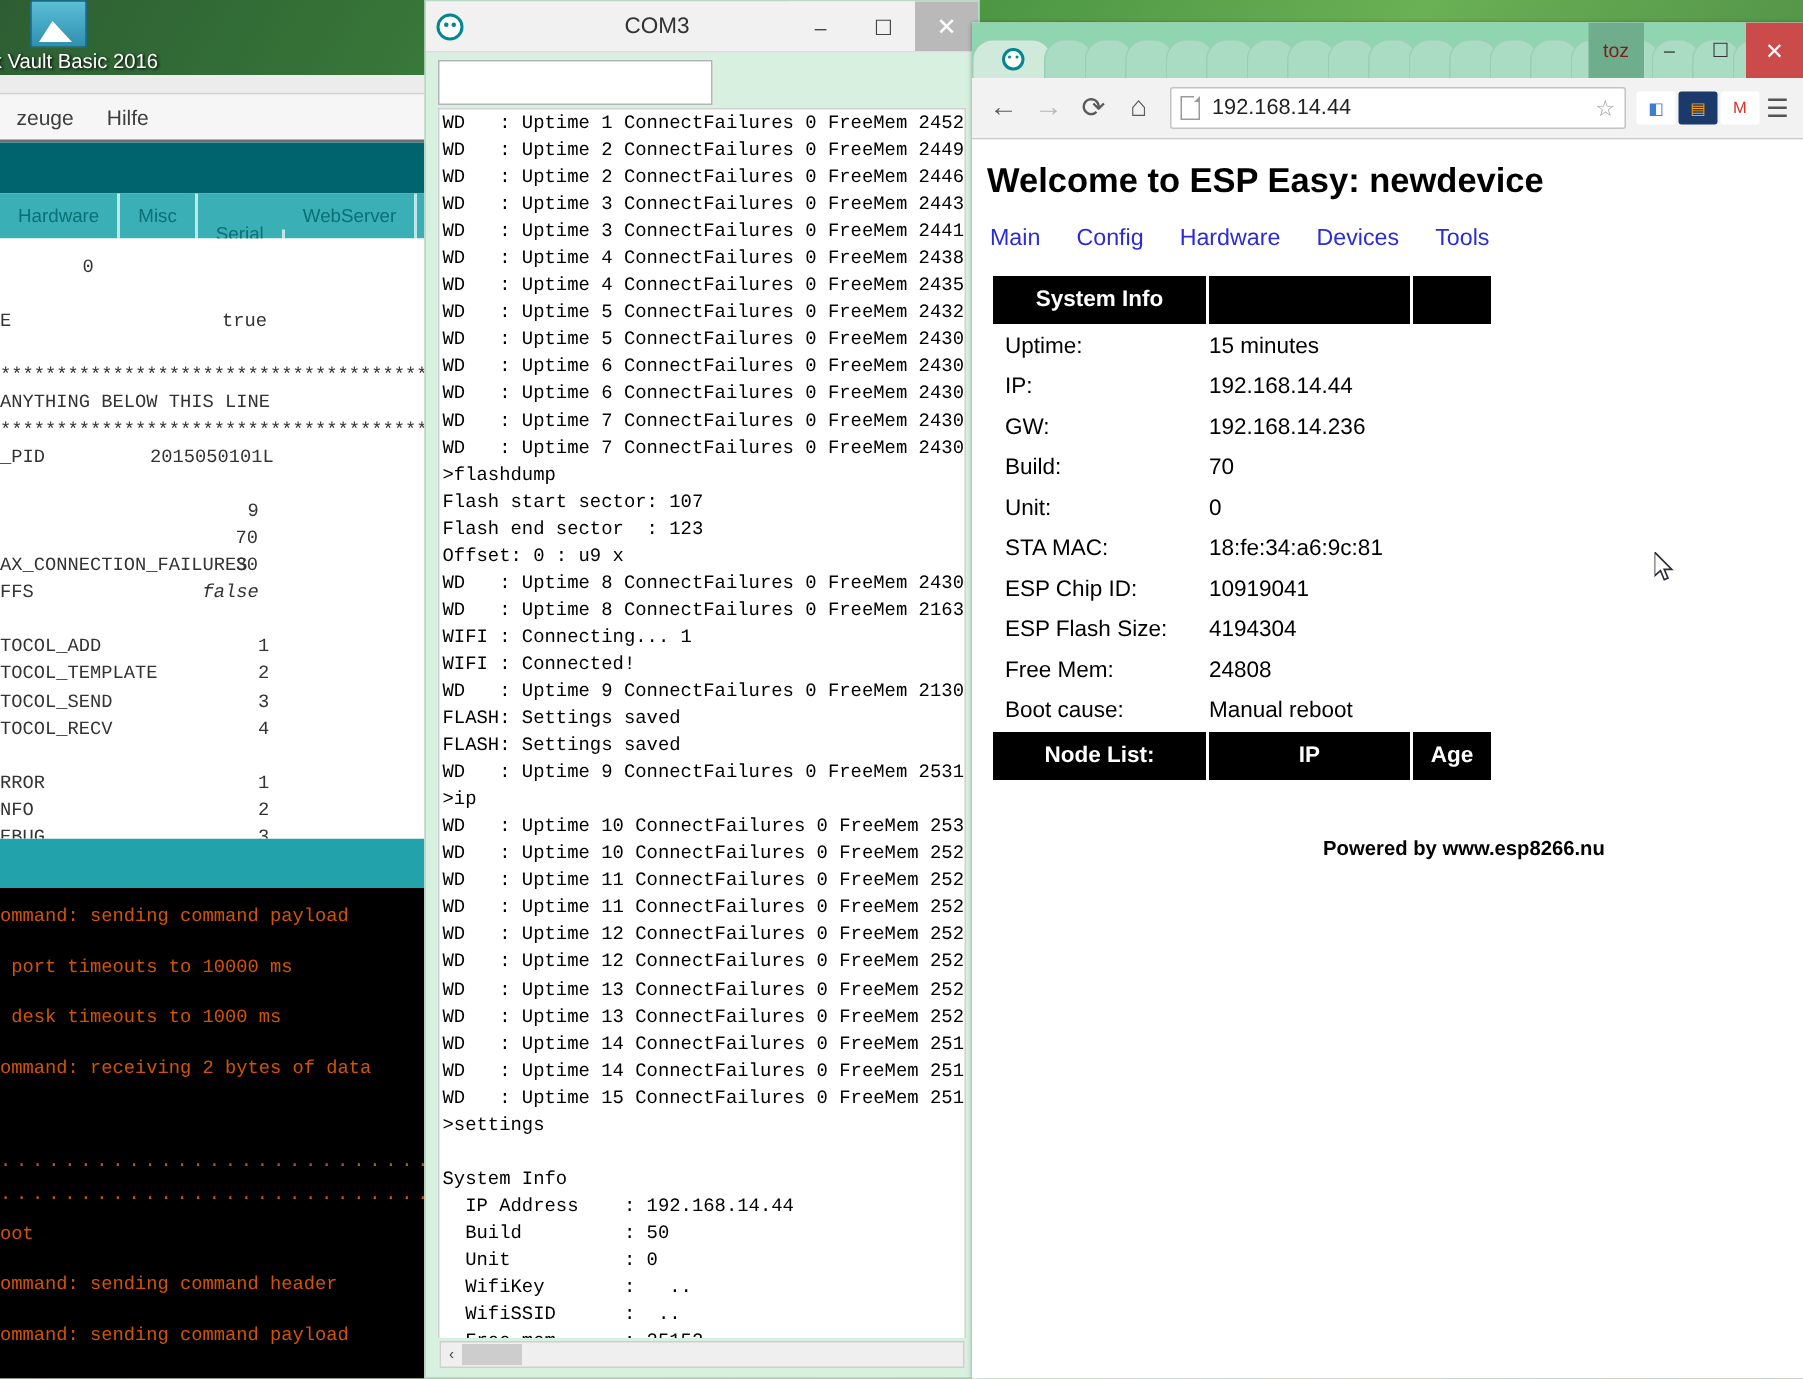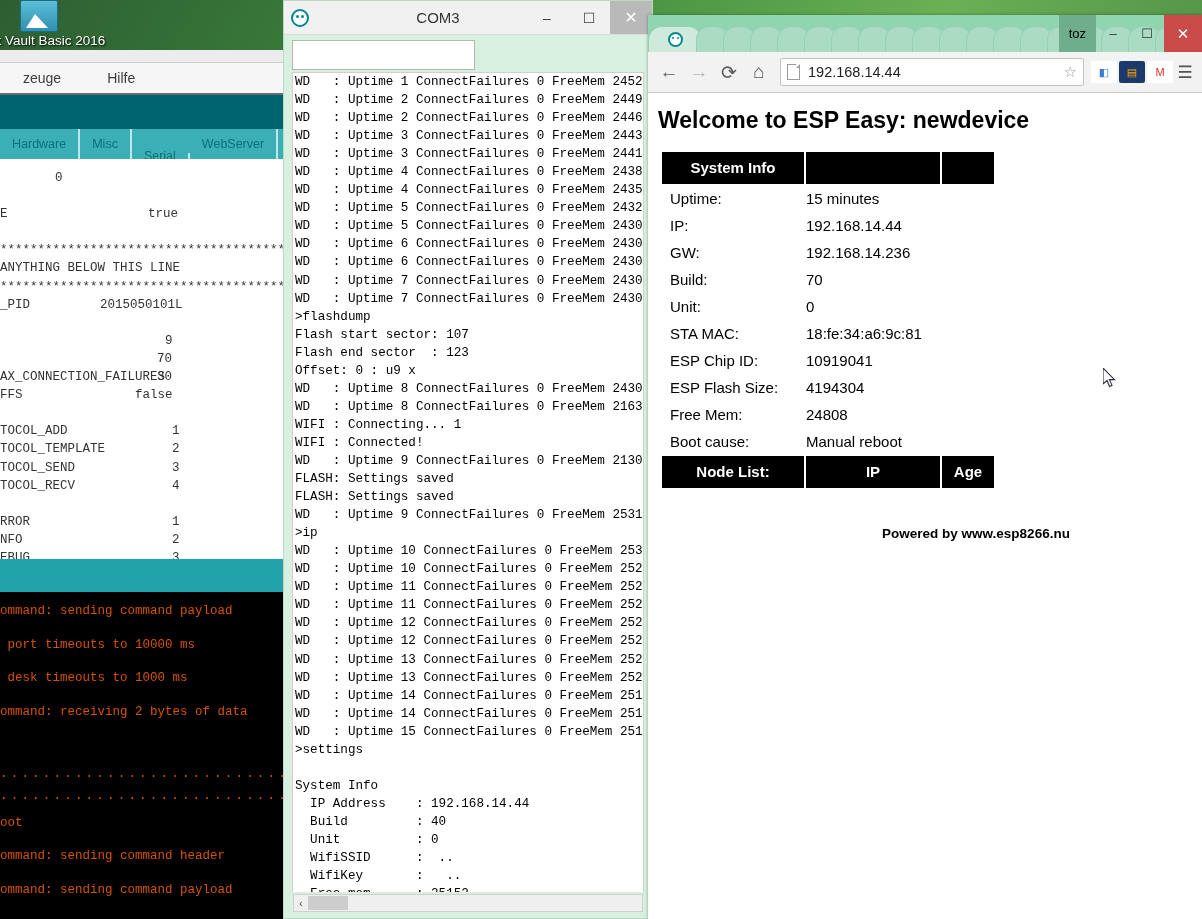--- a/index.html
+++ b/index.html
@@ -18,21 +18,21 @@
     position:relative;overflow:hidden;}
   #desk-icon .glyph:after{content:"";position:absolute;left:5px;bottom:3px;width:0;height:0;
     border-left:9px solid transparent;border-right:13px solid transparent;border-bottom:14px solid #fff;}
 
   
   #ide{position:absolute;left:0;top:50px;width:283px;height:869px;background:#fff;
     border-right:1px solid #9aa;overflow:hidden;}
   #ide-toolbar-blank{height:12px;background:#ececec;border-bottom:1px solid #d0d0d0;}
   #ide-menubar{height:30px;background:#f6f6f6;border-bottom:2px solid #6e6e6e;
     display:flex;align-items:center;padding-left:0;}
-  #ide-menubar .mi{font-size:14px;color:#3d3d3d;padding:0 23px;}
+  #ide-menubar .mi{font-size:14px;color:#3d3d3d;padding:0 11px;}
   #ide-teal{height:34px;background:#00646e;}
   #ide-tabs{height:30px;background:#3ab0b6;display:flex;align-items:stretch;}
   #ide-tabs .tab{color:#0b6f75;font-size:12.5px;display:flex;align-items:center;
     justify-content:center;border-right:2px solid #bfe7e9;padding:0 12px;white-space:nowrap;}
   #ide-code{height:390px;background:#fff;position:relative;
     font-family:"Liberation Mono",monospace;font-size:12.5px;color:#333;
     padding-top:10px;overflow:hidden;}
   #ide-code .cl{height:18.1px;line-height:18.1px;white-space:pre;position:relative;}
   #ide-code .cl .val{position:absolute;}
   #ide-statusbar{height:33px;background:#22a3ac;}
@@ -77,21 +77,21 @@
     border-bottom:none;box-sizing:border-box;}
   #ch-tabs .t.first{width:54px;background:#cfe9da;display:flex;align-items:center;
     justify-content:center;}
   #ch-tabs .t.first .fav{width:15px;height:15px;border:2px solid #00878f;border-radius:8px;
     background:#fff;position:relative;box-sizing:border-box;}
   #ch-tabs .t.first .fav:before,#ch-tabs .t.first .fav:after{content:"";position:absolute;top:3px;
     width:2px;height:2px;border-radius:50%;background:#00878f;}
   #ch-tabs .t.first .fav:before{left:2px;} #ch-tabs .t.first .fav:after{right:2px;}
   #ch-wincontrols{position:absolute;right:0;top:0;height:37px;display:flex;align-items:stretch;}
   #ch-wincontrols .ub{padding:0 10px;display:flex;align-items:center;background:#6fae8c;
-    color:#000000;font-size:13px;}
+    color:#7f1d1d;font-size:13px;}
   #ch-wincontrols .wb{width:34px;display:flex;align-items:center;justify-content:center;
     color:#333;font-size:13px;}
   #ch-wincontrols .wb.x{background:#cb4b4b;color:#fff;font-size:15px;width:38px;}
   #ch-toolbar{height:40px;background:#f2f2f2;border-bottom:1px solid #c9c9c9;
     display:flex;align-items:center;padding:0 6px;}
   #ch-toolbar .nav{width:30px;text-align:center;font-size:19px;color:#5a5a5a;}
   #ch-toolbar .nav.dim{color:#b6b6b6;}
   #ch-omnibox{flex:1;height:26px;margin:0 6px;background:#fff;border:1px solid #c2c2c2;
     border-radius:2px;display:flex;align-items:center;padding:0 6px;}
   #ch-omnibox .pg{width:11px;height:14px;border:1px solid #9b9b9b;background:#fff;margin-right:8px;
@@ -151,21 +151,21 @@
       <div class="cl"><span>E</span><span class="val" style="left: 148px;">true</span></div>
       <div class="cl"><span></span></div>
       <div class="cl"><span>*****************************************</span></div>
       <div class="cl"><span>ANYTHING BELOW THIS LINE</span></div>
       <div class="cl"><span>*****************************************</span></div>
       <div class="cl"><span>_PID</span><span class="val" style="left: 100px;">2015050101L</span></div>
       <div class="cl"><span></span></div>
       <div class="cl"><span></span><span class="val" style="left: 165px;">9</span></div>
       <div class="cl"><span></span><span class="val" style="left: 157px;">70</span></div>
       <div class="cl"><span>AX_CONNECTION_FAILURES</span><span class="val" style="left: 157px;">30</span></div>
-      <div class="cl"><span>FFS</span><span class="val" style="left: 135px;">false</span></div>
+      <div class="cl"><span>FFS</span><span class="val" style="left: 135px; font-style: italic;">false</span></div>
       <div class="cl"><span></span></div>
       <div class="cl"><span>TOCOL_ADD</span><span class="val" style="left: 172px;">1</span></div>
       <div class="cl"><span>TOCOL_TEMPLATE</span><span class="val" style="left: 172px;">2</span></div>
       <div class="cl"><span>TOCOL_SEND</span><span class="val" style="left: 172px;">3</span></div>
       <div class="cl"><span>TOCOL_RECV</span><span class="val" style="left: 172px;">4</span></div>
       <div class="cl"><span></span></div>
       <div class="cl"><span>RROR</span><span class="val" style="left: 172px;">1</span></div>
       <div class="cl"><span>NFO</span><span class="val" style="left: 172px;">2</span></div>
       <div class="cl"><span>EBUG</span><span class="val" style="left: 172px;">3</span></div>
     </div>
@@ -230,24 +230,24 @@
       <div class="lg">WD   : Uptime 12 ConnectFailures 0 FreeMem 25232</div>
       <div class="lg">WD   : Uptime 13 ConnectFailures 0 FreeMem 25216</div>
       <div class="lg">WD   : Uptime 13 ConnectFailures 0 FreeMem 25200</div>
       <div class="lg">WD   : Uptime 14 ConnectFailures 0 FreeMem 25184</div>
       <div class="lg">WD   : Uptime 14 ConnectFailures 0 FreeMem 25168</div>
       <div class="lg">WD   : Uptime 15 ConnectFailures 0 FreeMem 25152</div>
       <div class="lg">&gt;settings</div>
       <div class="lg"></div>
       <div class="lg">System Info</div>
       <div class="lg">  IP Address    : 192.168.14.44</div>
-      <div class="lg">  Build         : 40</div>
+      <div class="lg">  Build         : 50</div>
       <div class="lg">  Unit          : 0</div>
+      <div class="lg">  WifiKey       :   ..</div>
       <div class="lg">  WifiSSID      :  ..</div>
-      <div class="lg">  WifiKey       :   ..</div>
       <div class="lg">  Free mem      : 25152</div>
     </div>
   <div id="com3-scroll">
     <span class="arw">‹</span>
     <span class="thumb"></span>
   </div>
 </div>
 
 <div id="chrome">
   <div id="ch-tabstrip">
@@ -295,20 +295,21 @@
     </div>
     <span id="ch-ext">
         <span class="ic" style="background: rgb(255, 255, 255); color: rgb(58, 127, 213);">◧</span>
         <span class="ic" style="background: rgb(27, 58, 107); color: rgb(255, 160, 0);">▤</span>
         <span class="ic" style="background: rgb(255, 255, 255); color: rgb(217, 48, 37);">M</span>
       </span>
     <span id="ch-menu">☰</span>
   </div>
   <div id="ch-page">
     <h1 id="esp-title">Welcome to ESP Easy: newdevice</h1>
+    <div id="esp-nav"><a href="#">Main</a><a href="#">Config</a><a href="#">Hardware</a><a href="#">Devices</a><a href="#">Tools</a></div>
     <table id="esp-table">
       <tbody id="esp-tbody">
           <tr class="hdr">
             <td class="c1">System Info</td>
             <td class="c2"></td>
             <td class="c3"></td>
           </tr>
           <tr>
             <td class="c1">Uptime:</td>
             <td class="c2">15 minutes</td>

